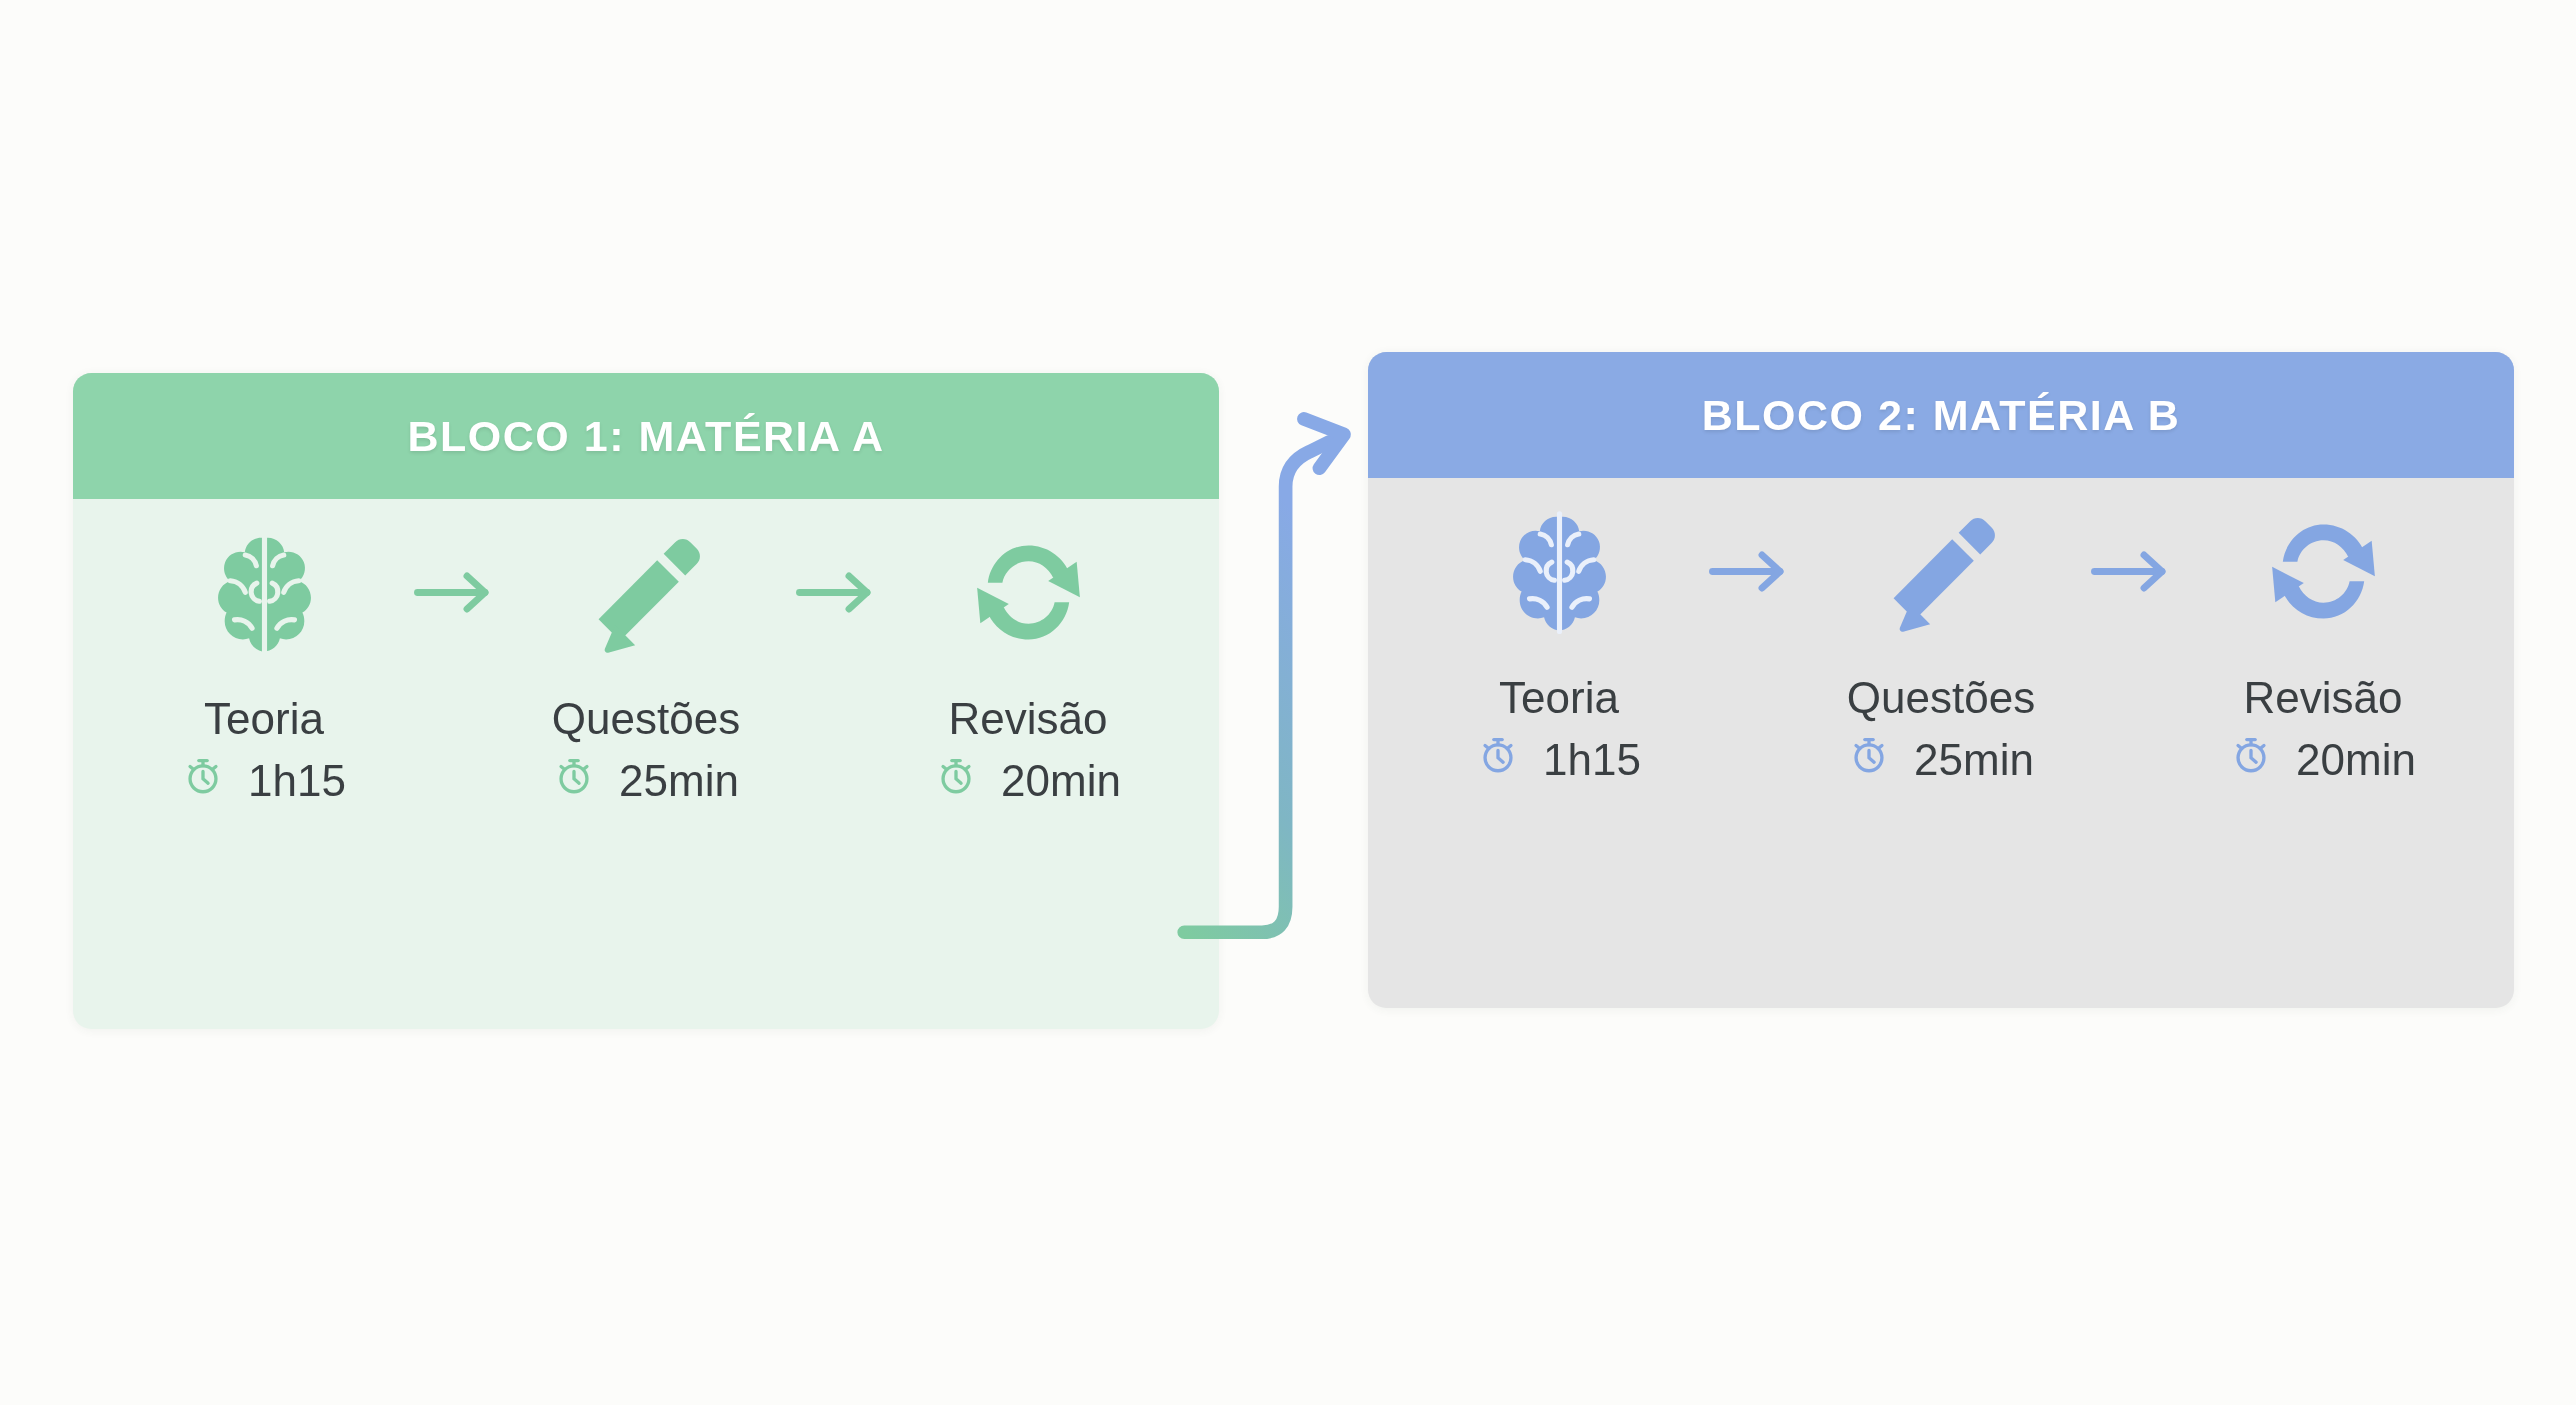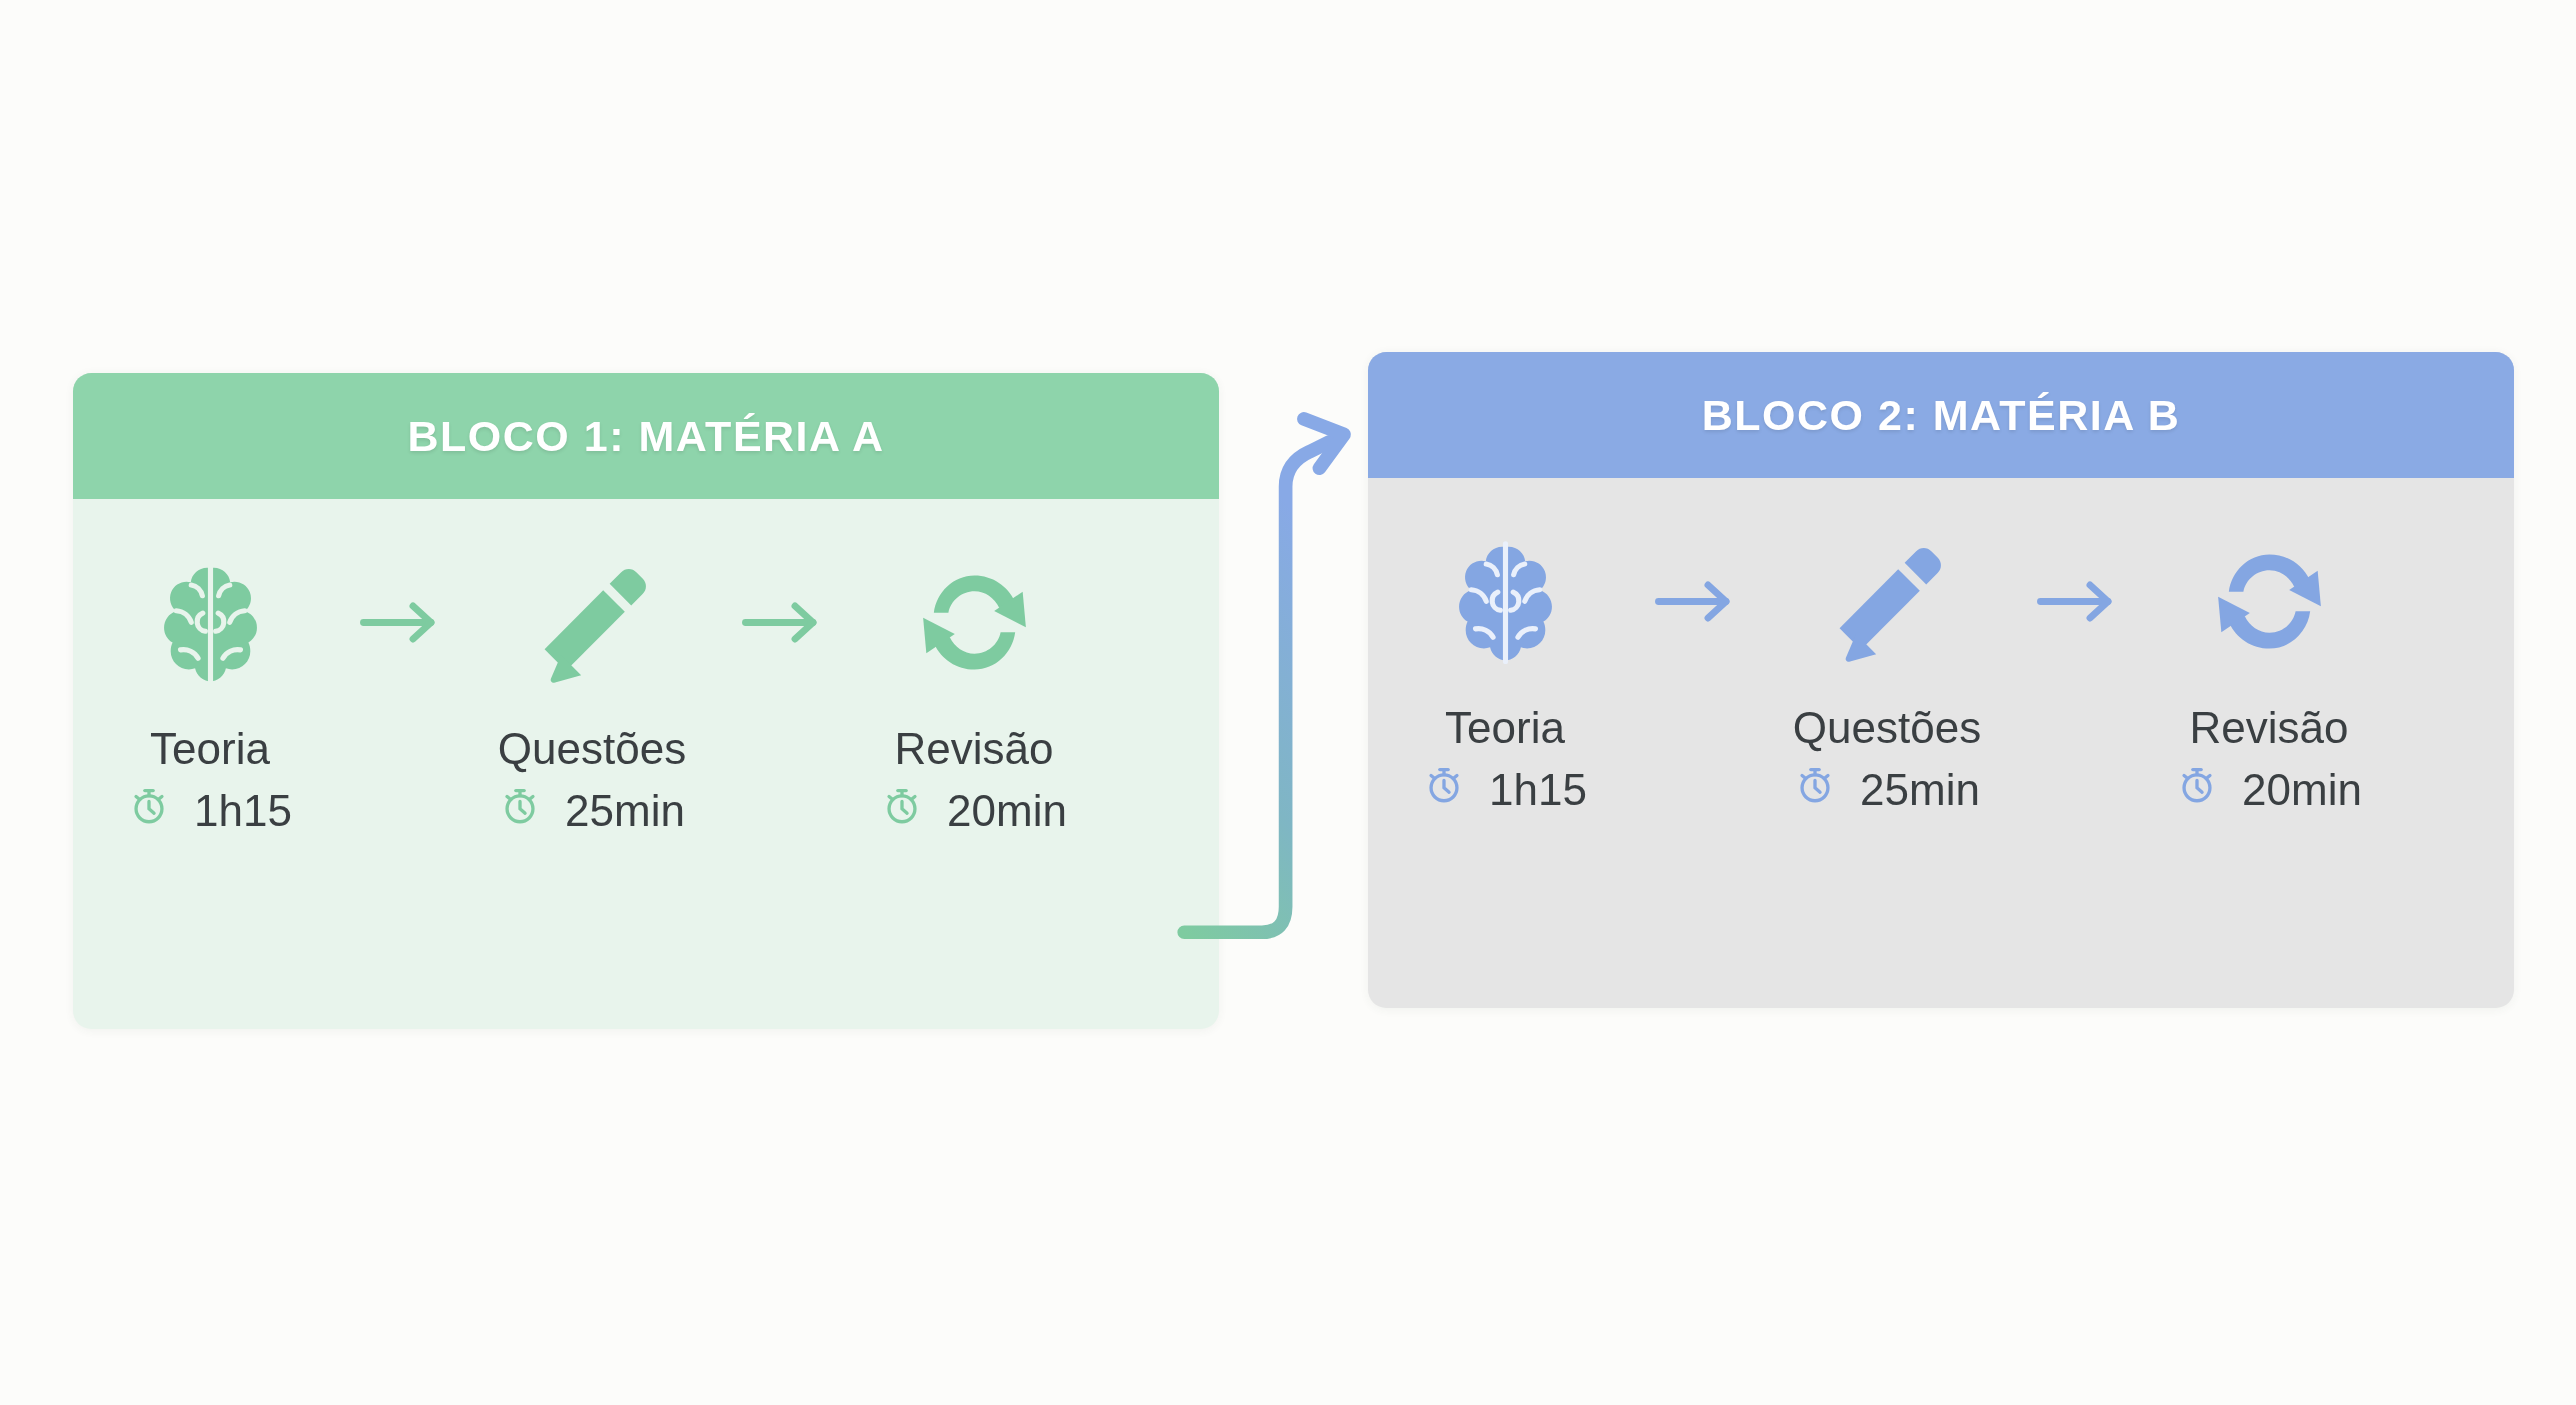--- a/index.html
+++ b/index.html
@@ -51,22 +51,22 @@
     letter-spacing: 1.5px;
     text-shadow: 0 1.8px 3.7px rgba(0,0,0,0.10);
     white-space: nowrap;
   }
 
   
   .steps {
     height: 646px;
     display: flex;
     align-items: flex-start;
-    justify-content: flex-start;
-    padding-top: 50px;
+    justify-content: center;
+    padding-top: 20px;
     box-sizing: border-box;
   }
   .step {
     width: 274px;
     display: flex;
     flex-direction: column;
     align-items: center;
   }
   .step-icon {
     height: 146px;

